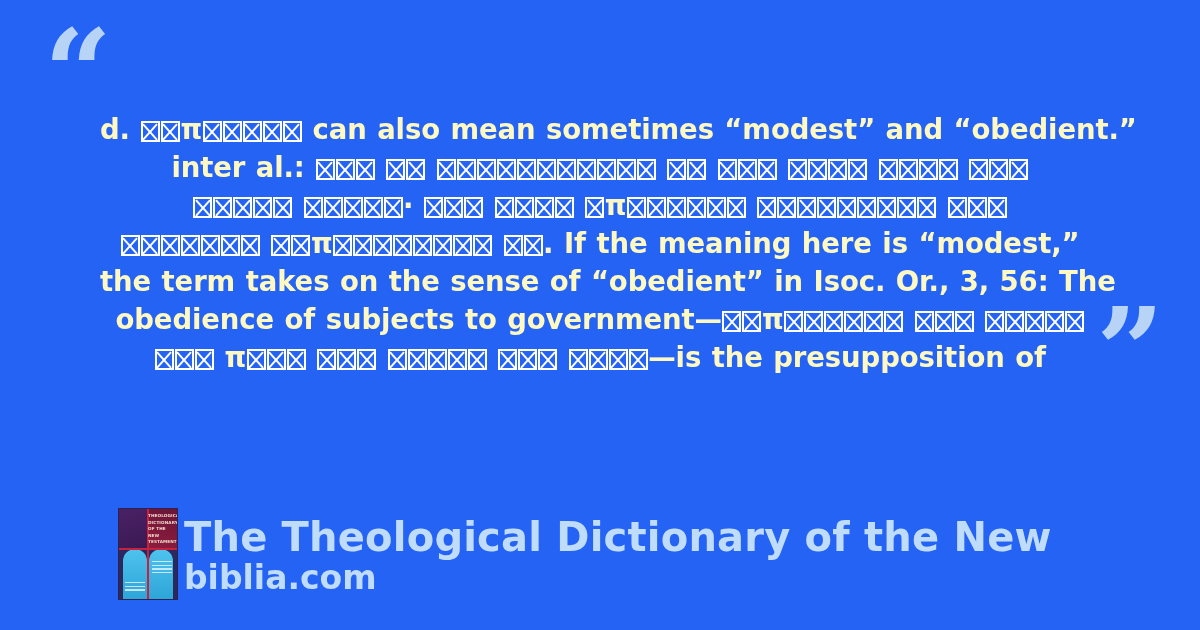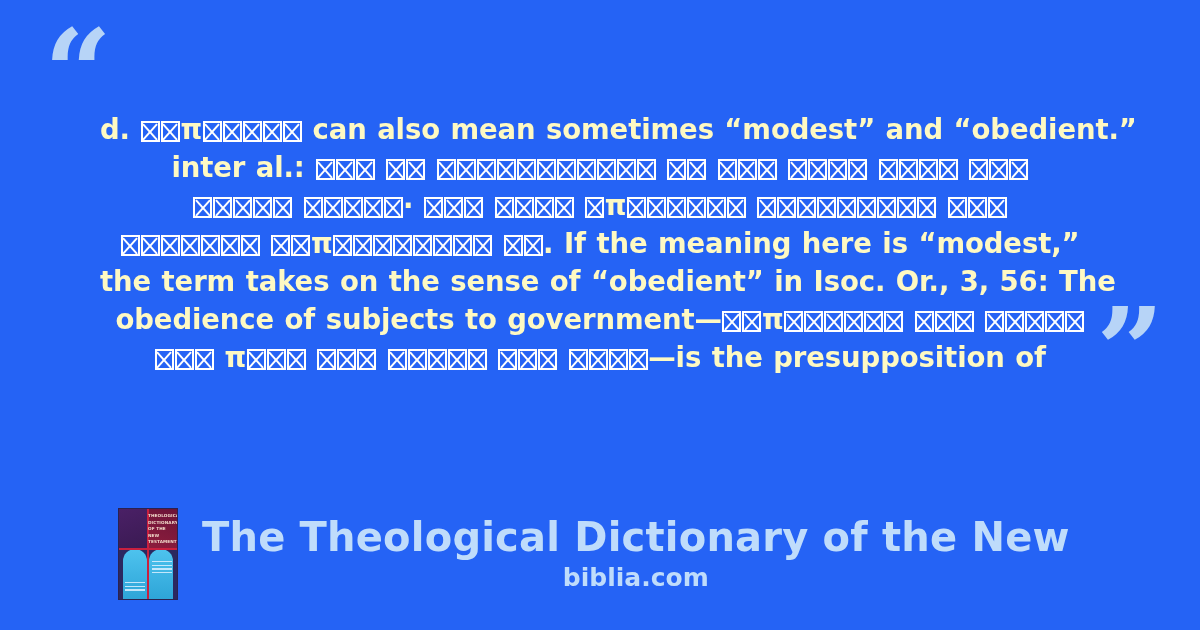--- a/index.html
+++ b/index.html
@@ -89,21 +89,21 @@
   .gk-pi { font-family: "DejaVu Sans", sans-serif; }
   .gk { white-space: nowrap; }
 
   
   .footer {
     position: absolute;
     left: 118px;
     bottom: 30px;
     display: flex;
     align-items: center;
-    gap: 24px;
+    gap: 6px;
     margin-top: 34px;
   }
   .book-cover {
     width: 60px;
     height: 92px;
     position: relative;
     overflow: hidden;
     background: #3b2f6b;
     flex: 0 0 auto;
     border: 1px solid #2a2250;
@@ -186,24 +186,23 @@
     font-weight: 700;
     font-size: 40px;
     line-height: 46px;
     letter-spacing: 0.2px;
     white-space: nowrap;
   }
   .brand-site {
     color: #bfdcfb;
     font-family: "DejaVu Sans", sans-serif;
     font-weight: 700;
-    font-size: 25px;
+    font-size: 33px;
     line-height: 32px;
     margin-top: 2px;
-    text-align: center;
   }
 </style>
 </head>
 <body>
 
 <div class="card">
 
   <div class="quote-mark quote-open">“</div>
 
   <div class="quote-block">

